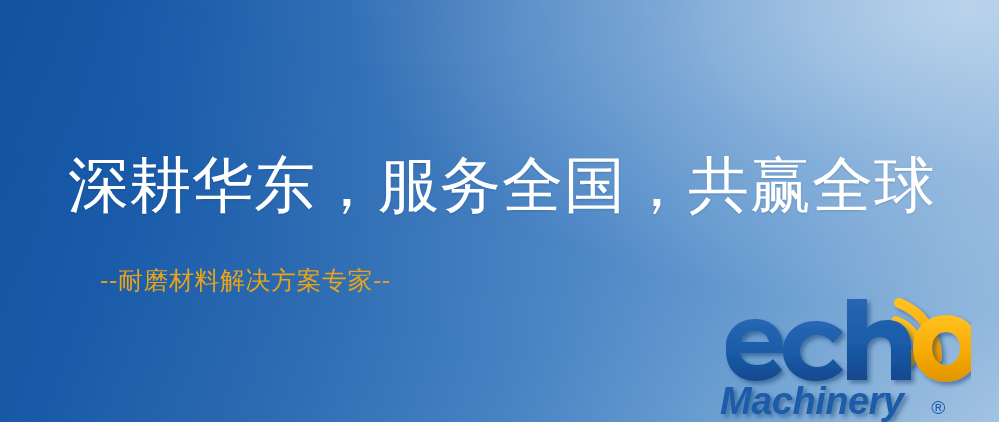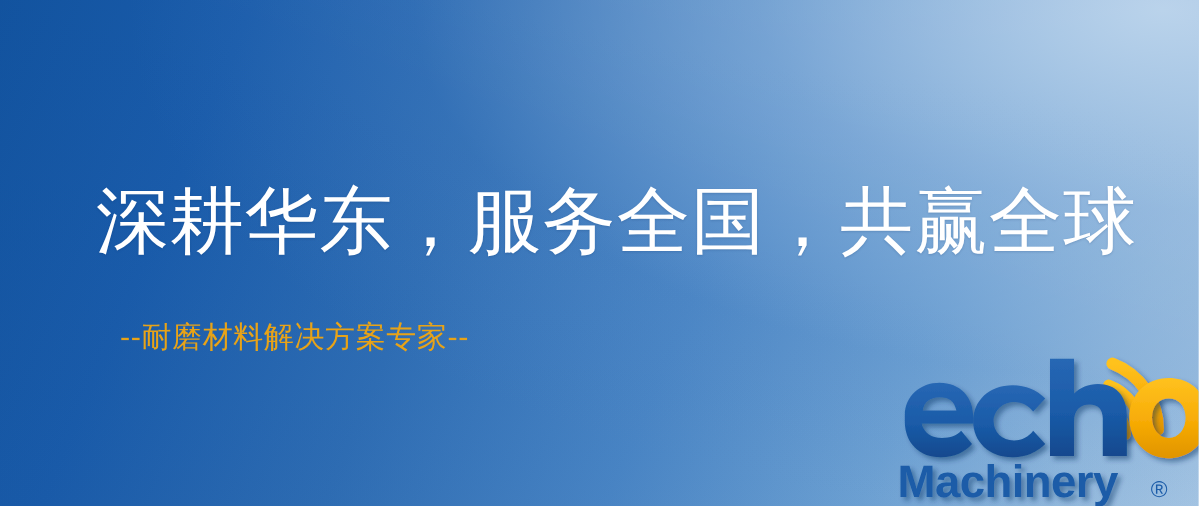--- a/index.html
+++ b/index.html
@@ -20,21 +20,21 @@
   #banner::after {
     content: "";
     position: absolute;
     inset: 0;
     background: linear-gradient(200deg, rgba(255,255,255,0.05) 0%, rgba(255,255,255,0.0) 40%, rgba(10,60,120,0.06) 100%);
     pointer-events: none;
   }
 
   .headline {
     position: absolute;
-    left: 80px;
+    left: 68px;
     top: 152px;
     margin: 0;
     font-family: "DejaVu Serif", "Liberation Serif", serif;
     font-size: 61px;
     line-height: 1.08;
     font-weight: 400;
     color: #ffffff;
     letter-spacing: 1px;
     white-space: nowrap;
     text-shadow: 0 1px 2px rgba(0,40,90,0.18);
@@ -51,25 +51,26 @@
     line-height: 1.2;
     font-weight: 400;
     color: #e8a317;
     letter-spacing: 0.5px;
     white-space: nowrap;
     z-index: 3;
   }
 
   .logo {
     position: absolute;
-    left: 744px;
+    left: 716px;
     top: 296px;
     width: 255px;
     height: 126px;
     z-index: 4;
+    font-style: italic;
   }
   .logo svg {
     display: block;
     width: 100%;
     height: 100%;
   }
 </style>
 </head>
 <body>
 

